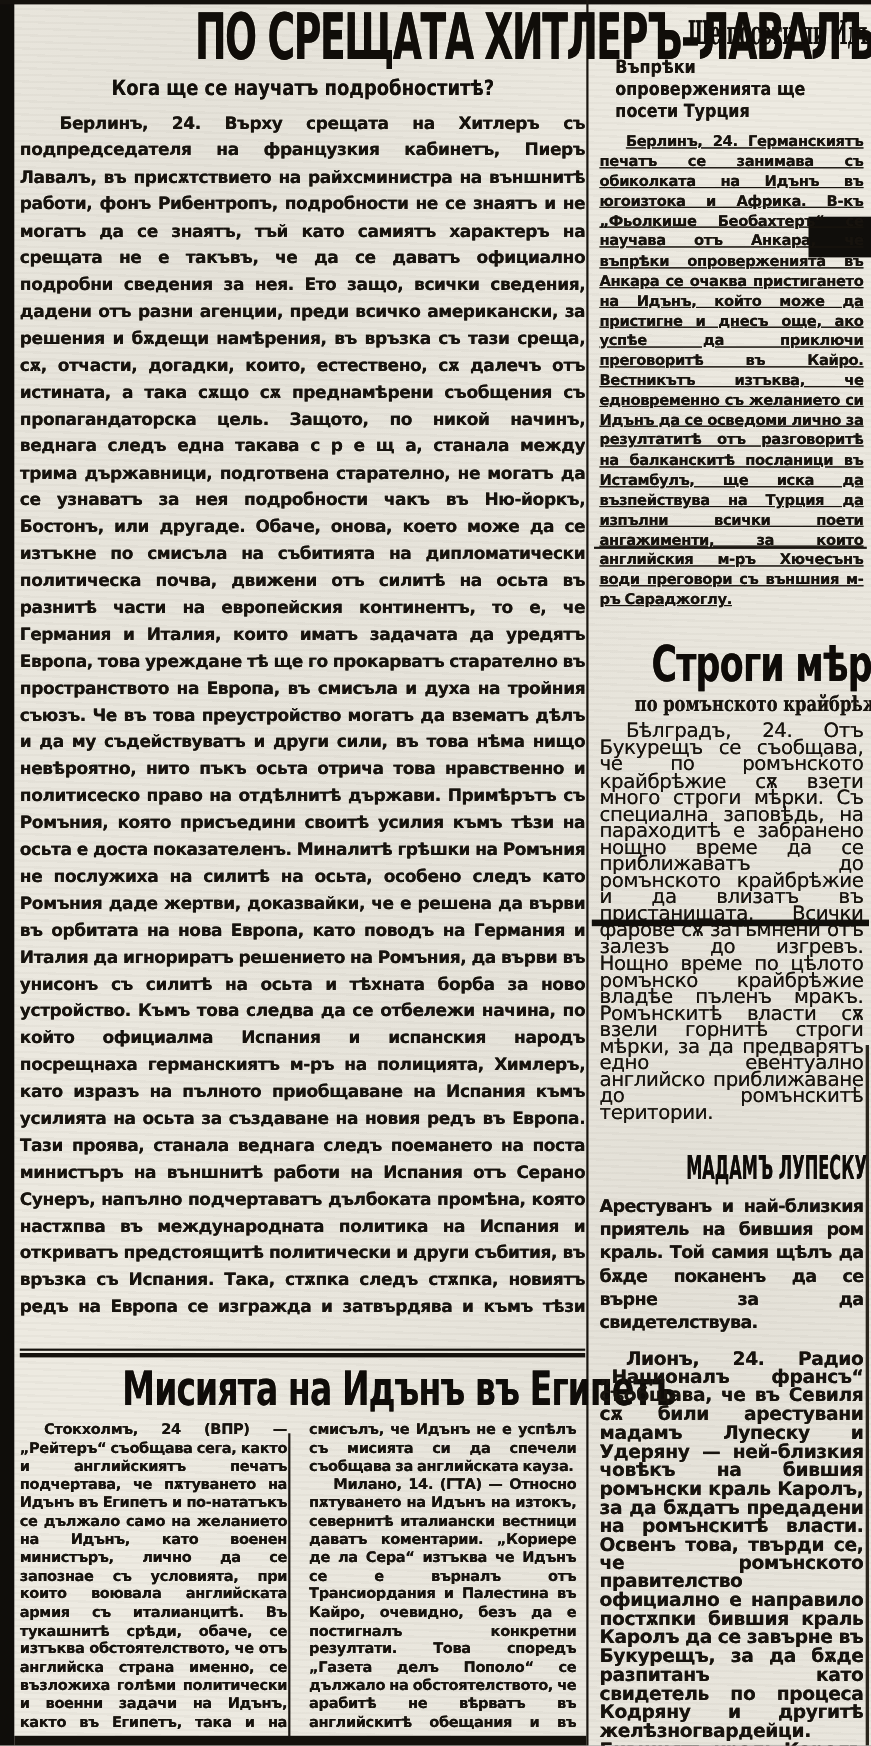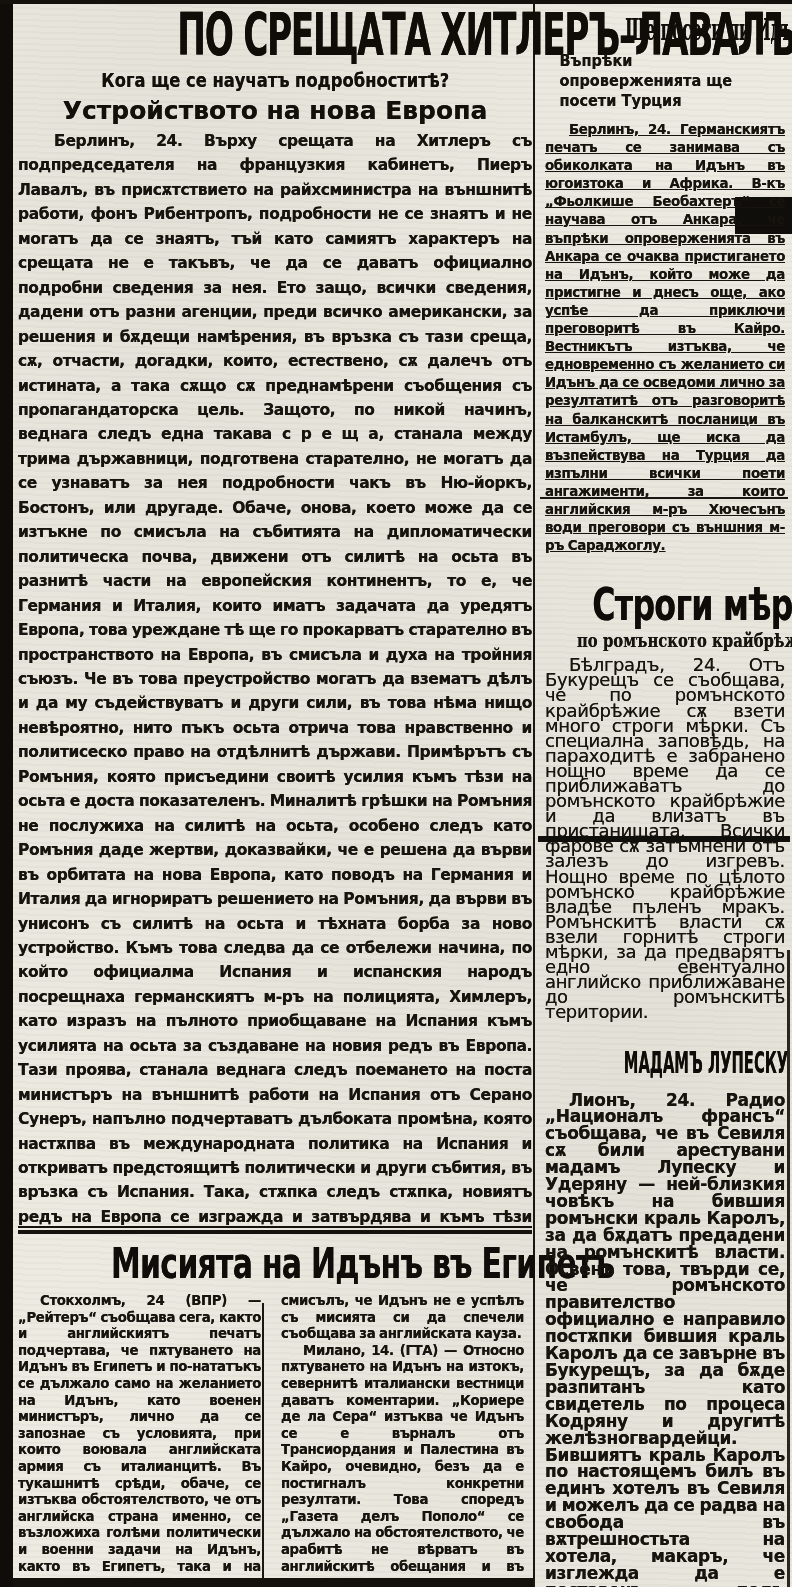--- a/index.html
+++ b/index.html
@@ -103,23 +103,20 @@
   <div class="edge-right"></div>
   <div class="bar-bottom-left"></div>
 
   <div class="main-article">
     <div class="main-headline ink">
       <span class="condense">ПО СРЕЩАТА ХИТЛЕРЪ–ЛАВАЛЪ</span>
     </div>
     <div class="main-sub1 ink">
       <span class="condense">Кога ще се научатъ подробноститѣ?</span>
     </div>
-    <div class="main-sub2 ink">
-      <span>Устройството на нова Европа</span>
-    </div>
     <div class="main-body ink">Берлинъ, 24. Върху срещата на Хитлеръ съ подпредседателя на французкия кабинетъ, Пиеръ Лавалъ, въ присѫтствието на райхсминистра на външнитѣ работи, фонъ Рибентропъ, подробности не се знаятъ и не могатъ да се знаятъ, тъй като самиятъ характеръ на срещата не е такъвъ, че да се даватъ официално подробни сведения за нея. Ето защо, всички сведения, дадени отъ разни агенции, преди всичко американски, за решения и бѫдещи намѣрения, въ връзка съ тази среща, сѫ, отчасти, догадки, които, естествено, сѫ далечъ отъ истината, а така сѫщо сѫ преднамѣрени съобщения съ пропагандаторска цель. Защото, по никой начинъ, веднага следъ една такава с р е щ а, станала между трима държавници, подготвена старателно, не могатъ да се узнаватъ за нея подробности чакъ въ Ню-йоркъ, Бостонъ, или другаде. Обаче, онова, което може да се изтъкне по смисъла на събитията на дипломатически политическа почва, движени отъ силитѣ на осьта въ разнитѣ части на европейския континентъ, то е, че Германия и Италия, които иматъ задачата да уредятъ Европа, това уреждане тѣ ще го прокарватъ старателно въ пространството на Европа, въ смисъла и духа на тройния съюзъ. Че въ това преустройство могатъ да взематъ дѣлъ и да му съдействуватъ и други сили, въ това нѣма нищо невѣроятно, нито пъкъ осьта отрича това нравственно и политисеско право на отдѣлнитѣ държави. Примѣрътъ съ Ромъния, която присъедини своитѣ усилия къмъ тѣзи на осьта е доста показателенъ. Миналитѣ грѣшки на Ромъния не послужиха на силитѣ на осьта, особено следъ като Ромъния даде жертви, доказвайки, че е решена да върви въ орбитата на нова Европа, като поводъ на Германия и Италия да игнориратъ решението на Ромъния, да върви въ унисонъ съ силитѣ на осьта и тѣхната борба за ново устройство. Къмъ това следва да се отбележи начина, по който официалма Испания и испанския народъ посрещнаха германскиятъ м-ръ на полицията, Химлеръ, като изразъ на пълното приобщаване на Испания къмъ усилията на осьта за създаване на новия редъ въ Европа. Тази проява, станала веднага следъ поемането на поста министъръ на външнитѣ работи на Испания отъ Серано Сунеръ, напълно подчертаватъ дълбоката промѣна, която настѫпва въ международната политика на Испания и откриватъ предстоящитѣ политически и други събития, въ връзка съ Испания. Така, стѫпка следъ стѫпка, новиятъ редъ на Европа се изгражда и затвърдява и къмъ тѣзи усилия единъ следъ другъ ще се присъединяватъ народитѣ, които съзнаватъ смисъла на преустройството и сѫ готови, жертвувайки нѣщо отъ себе си да допринесатъ за създаването на нова и единна Европа, опълчена срещу господството и плановетѣ на Великобритания.</div>
   </div>
 
   <div class="rule-double"></div>
 
   <div class="egypt">
     <div class="egypt-headline ink">
       <span class="condense">Мисията на Идънъ въ Египетъ</span>
     </div>
     <div class="egypt-cols">
@@ -153,20 +150,21 @@
       <div class="measures-sub ink">
         <span class="condense">по ромънското крайбрѣжие</span>
       </div>
       <div class="measures-body ink">Бѣлградъ, 24. Отъ Букурещъ се съобщава, че по ромънското крайбрѣжие сѫ взети много строги мѣрки. Съ специална заповѣдь, на параходитѣ е забранено нощно време да се приближаватъ до ромънското крайбрѣжие и да влизатъ въ пристанищата. Всички фарове сѫ затъмнени отъ залезъ до изгревъ. Нощно време по цѣлото ромънско крайбрѣжие владѣе пъленъ мракъ. Ромънскитѣ власти сѫ взели горнитѣ строги мѣрки, за да предварятъ едно евентуално английско приближаване до ромънскитѣ територии.</div>
     </div>
 
     <div class="lupescu">
       <div class="lupescu-headline ink">
         <span class="condense">МАДАМЪ ЛУПЕСКУ АРЕСТУВАНА</span>
       </div>
+      <div class="lupescu-sub ink">Арестуванъ и най-близкия приятель на бившия ром краль. Той самия щѣлъ да бѫде поканенъ да се върне за да свидетелствува.</div>
       <div class="lupescu-body ink">Лионъ, 24. Радио „Националъ франсъ“ съобщава, че въ Севиля сѫ били арестувани мадамъ Лупеску и Удеряну — ней-близкия човѣкъ на бившия ромънски краль Каролъ, за да бѫдатъ предадени на ромънскитѣ власти. Освенъ това, твърди се, че ромънското правителство официално е направило постѫпки бившия краль Каролъ да се завърне въ Букурещъ, за да бѫде разпитанъ като свидетель по процеса Кодряну и другитѣ желѣзногвардейци. Бившиятъ краль Каролъ по настоящемъ билъ въ единъ хотелъ въ Севиля и можелъ да се радва на свобода въ вѫтрешностьта на хотела, макаръ, че изглежда да е поставенъ подъ наблюдение.</div>
     </div>
 
   </div>
 
   <div class="rule-ankara"></div>
   <div class="bar-lupescu"></div>
 </div>
 
 </body></html>

